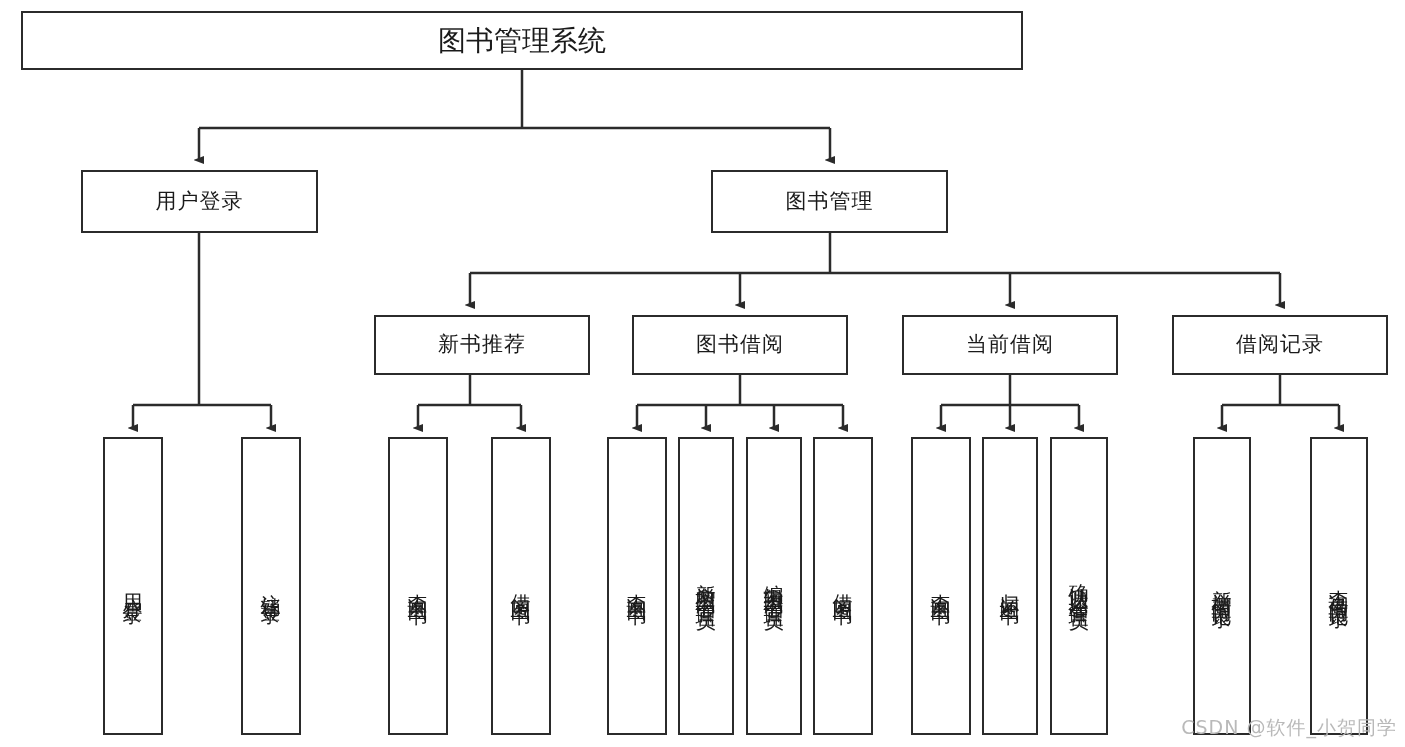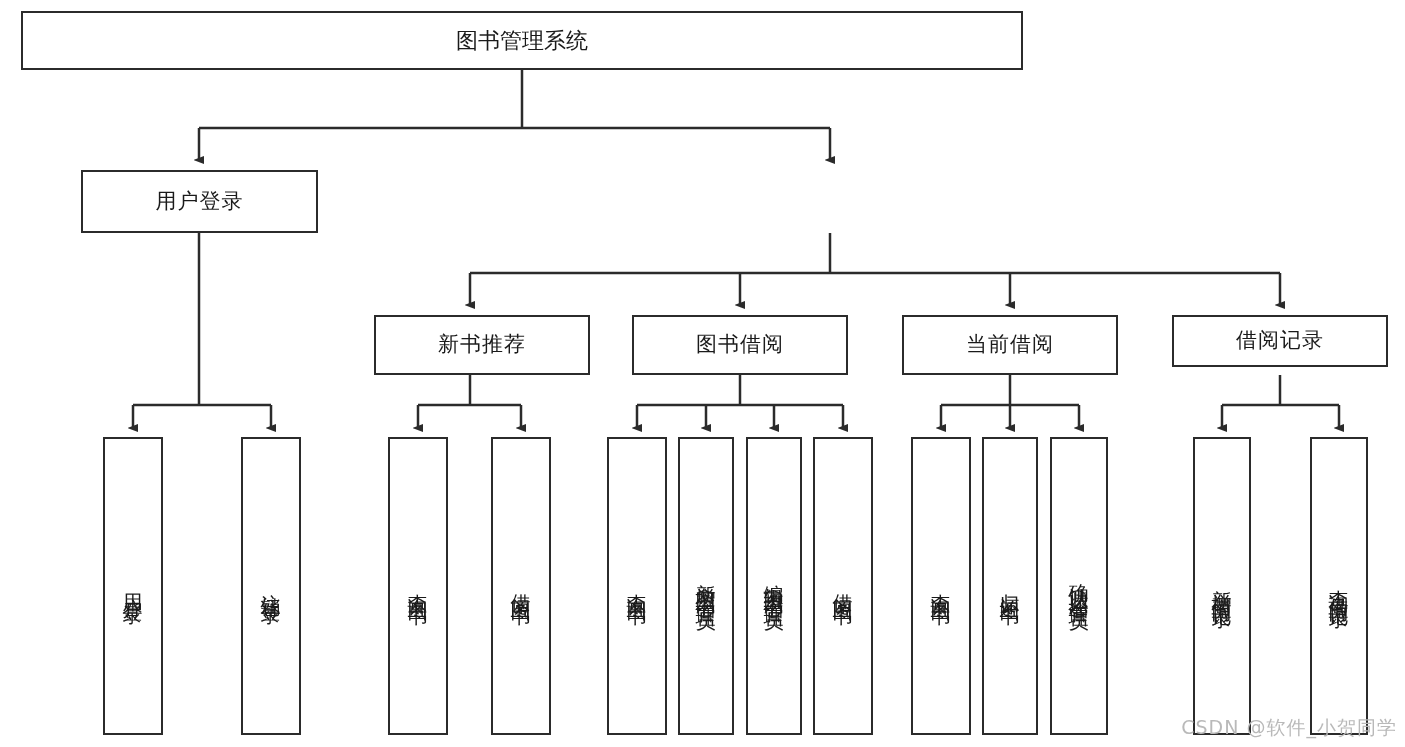--- a/index.html
+++ b/index.html
@@ -34,21 +34,21 @@
     align-items: center;
     justify-content: center;
     color: #1a1a1a;
   }
   .node.h {
     font-size: 21px;
     line-height: 1.1;
     letter-spacing: 1px;
   }
   .node.root {
-    font-size: 22px;
+    font-size: 28px;
     justify-content: center;
   }
   .node.leaf {
     font-size: 20px;
     padding: 6px 0;
     align-items: center;
   }
   .leaf-text {
     writing-mode: vertical-rl;
     text-orientation: upright;
@@ -127,31 +127,34 @@
     </g>
   </svg>
 
   <div class="node root" style="left:21px; top:11px; width:1002px; height:59px;">
     <span>图书管理系统</span>
   </div>
 
   <div class="node h" style="left:81px; top:170px; width:237px; height:63px;">
     <span>用户登录</span>
   </div>
+  <div class="node h" style="left:711px; top:170px; width:237px; height:63px;">
+    <span>图书管理</span>
+  </div>
 
   <div class="node h" style="left:374px; top:315px; width:216px; height:60px;">
     <span>新书推荐</span>
   </div>
   <div class="node h" style="left:632px; top:315px; width:216px; height:60px;">
     <span>图书借阅</span>
   </div>
   <div class="node h" style="left:902px; top:315px; width:216px; height:60px;">
     <span>当前借阅</span>
   </div>
-  <div class="node h" style="left:1172px; top:315px; width:216px; height:52px;">
+  <div class="node h" style="left:1172px; top:315px; width:216px; height:60px;">
     <span>借阅记录</span>
   </div>
 
   <div class="node leaf" style="left:103px; top:437px; width:60px; height:298px;">
     <span class="leaf-text">用户登录</span>
   </div>
   <div class="node leaf" style="left:241px; top:437px; width:60px; height:298px;">
     <span class="leaf-text">注销登录</span>
   </div>
 

